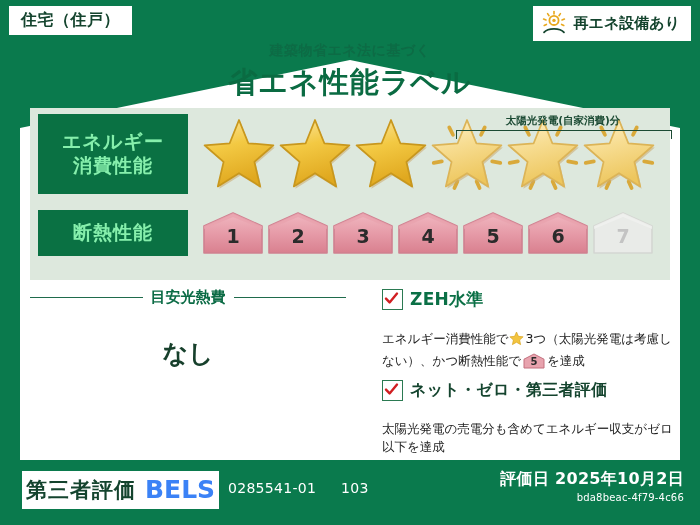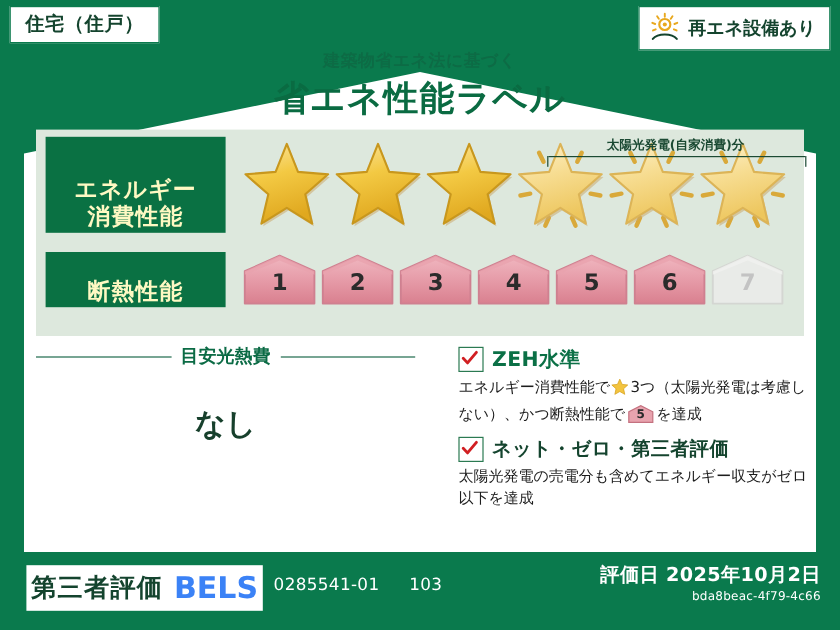--- a/index.html
+++ b/index.html
@@ -59,22 +59,22 @@
     background:#dde8dd;
     z-index:4;
   }
 
   
   .perf-row{position:absolute;display:flex;align-items:center;}
   #row-energy{left:0px;top:4px;height:84px;}
   #row-insul{left:0px;top:100px;height:50px;}
 
   .row-label{
-    background:#0a7143;color:#fef9c3;font-weight:bold;
-    display:flex;flex-direction:column;justify-content:flex-end;align-items:center;
+    background:#0a7143;color:#86efac;font-weight:bold;
+    display:flex;flex-direction:column;justify-content:center;align-items:center;
     text-align:center;line-height:1.25;letter-spacing:1px;
   }
   #row-energy .row-label{width:150px;height:80px;font-size:19px;margin-left:8px;}
   #row-insul  .row-label{width:150px;height:46px;font-size:19px;margin-left:8px;}
 
   
   .stars-wrap{position:relative;margin-left:14px;display:flex;align-items:center;gap:2px;}
   .star-unit{position:relative;width:74px;height:74px;}
   .star-unit svg{display:block;width:74px;height:74px;}
 
@@ -132,21 +132,21 @@
     border:1.4px solid #2b7a52;background:#fff;
     position:relative;
   }
   .chk-box svg{position:absolute;left:1px;top:1px;width:15px;height:15px;}
   .check-title{font-size:17px;font-weight:bold;color:#0b7046;letter-spacing:.3px;white-space:nowrap;}
   .check-title.alt{color:#14442e;font-size:16px;}
   .zeh-logo{display:flex;align-items:flex-end;gap:2px;}
   .zeh-logo svg{width:40px;height:23px;display:block;}
   .zeh-kana{font-size:7px;color:#14442e;letter-spacing:-.5px;}
   .check-desc{
-    font-size:12.5px;color:#1d1d1d;line-height:1.5;margin-top:3px;
+    font-size:12.5px;color:#1d1d1d;line-height:1.5;margin-top:19px;
     letter-spacing:0px;
   }
   .inline-star{vertical-align:-3px;margin:0 1px;}
   .inline-house{vertical-align:-4px;margin:0 2px;position:relative;display:inline-block;width:22px;height:16px;}
   .inline-house svg{position:absolute;left:0;top:0;width:22px;height:16px;}
   .inline-house i{
     position:absolute;left:0;top:1px;width:22px;text-align:center;
     font-style:normal;font-size:10px;font-weight:bold;color:#2b2b2b;
   }
 

